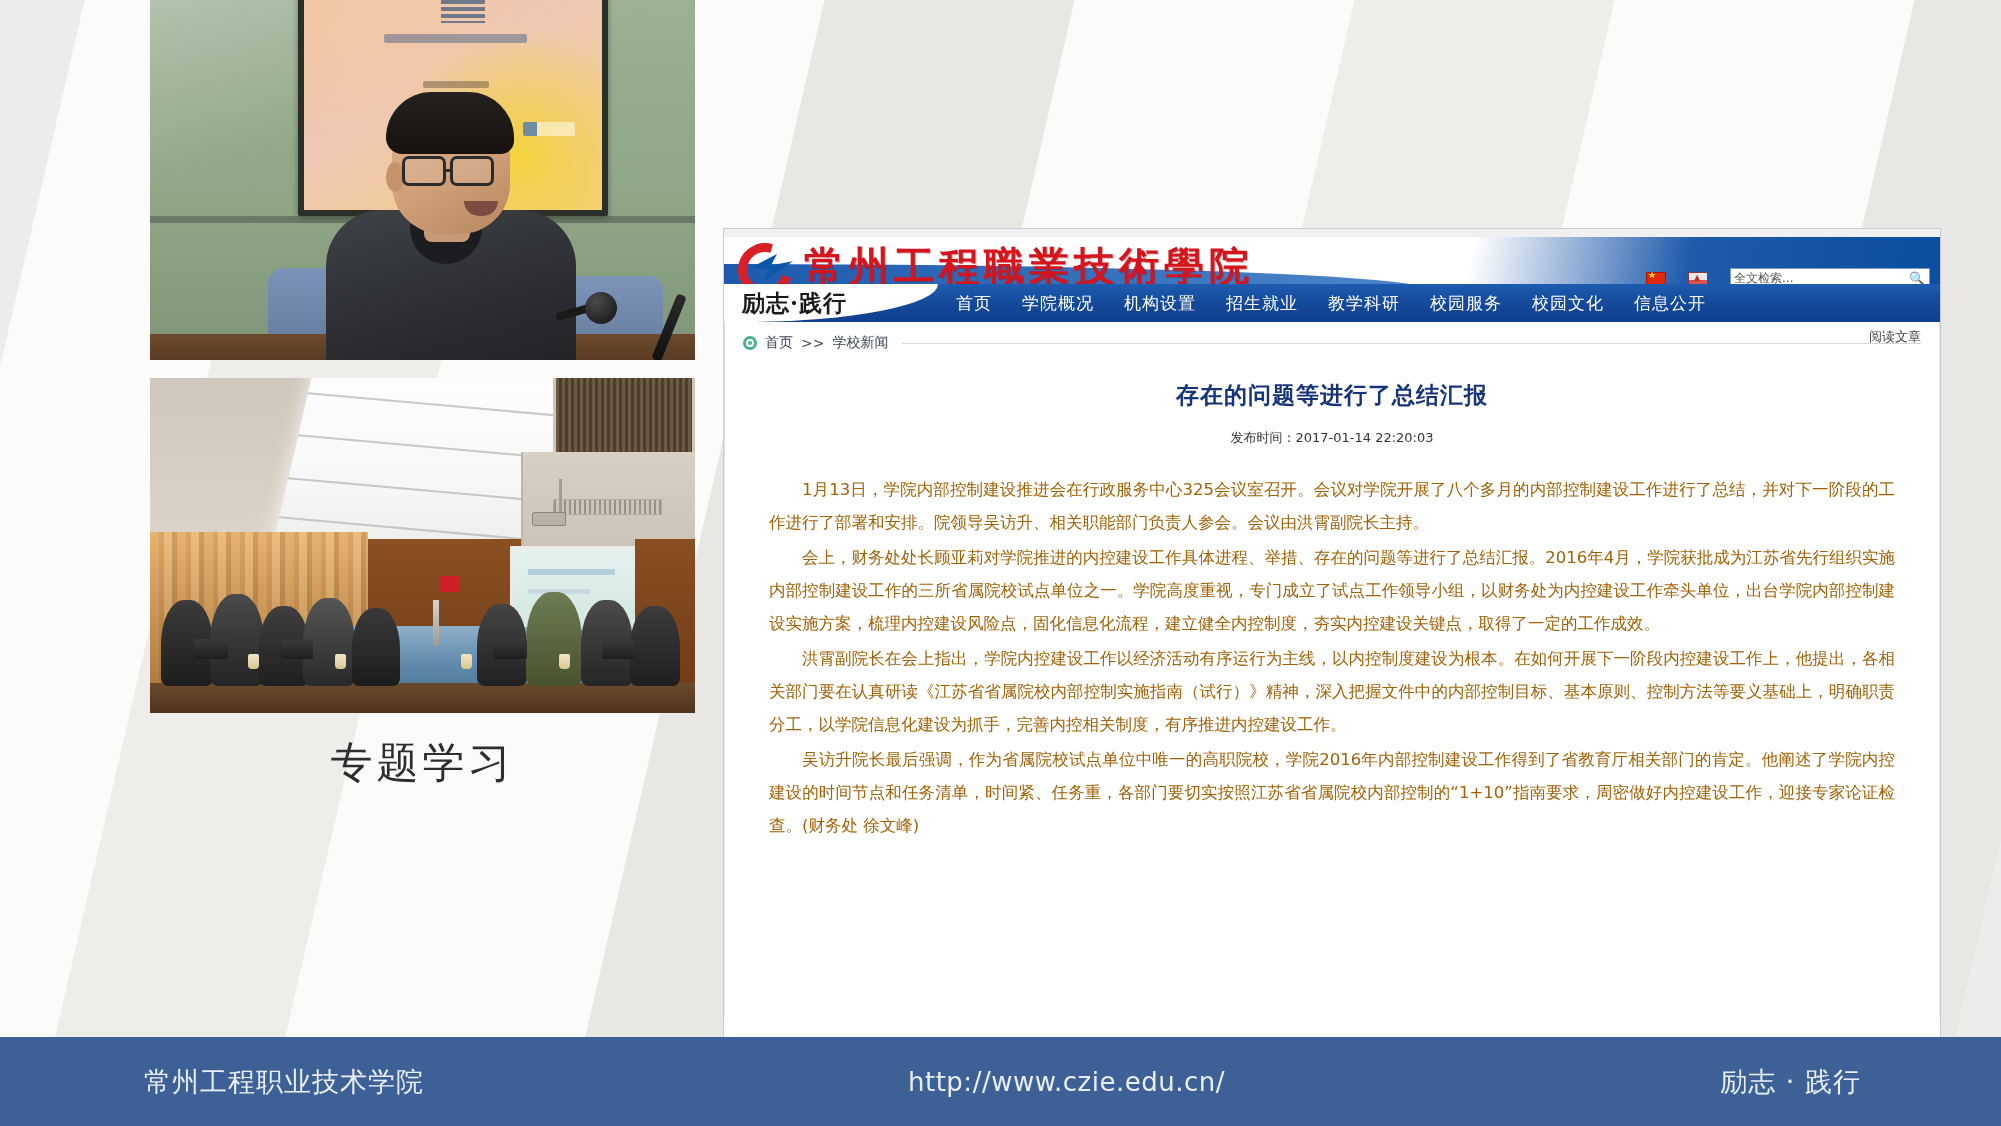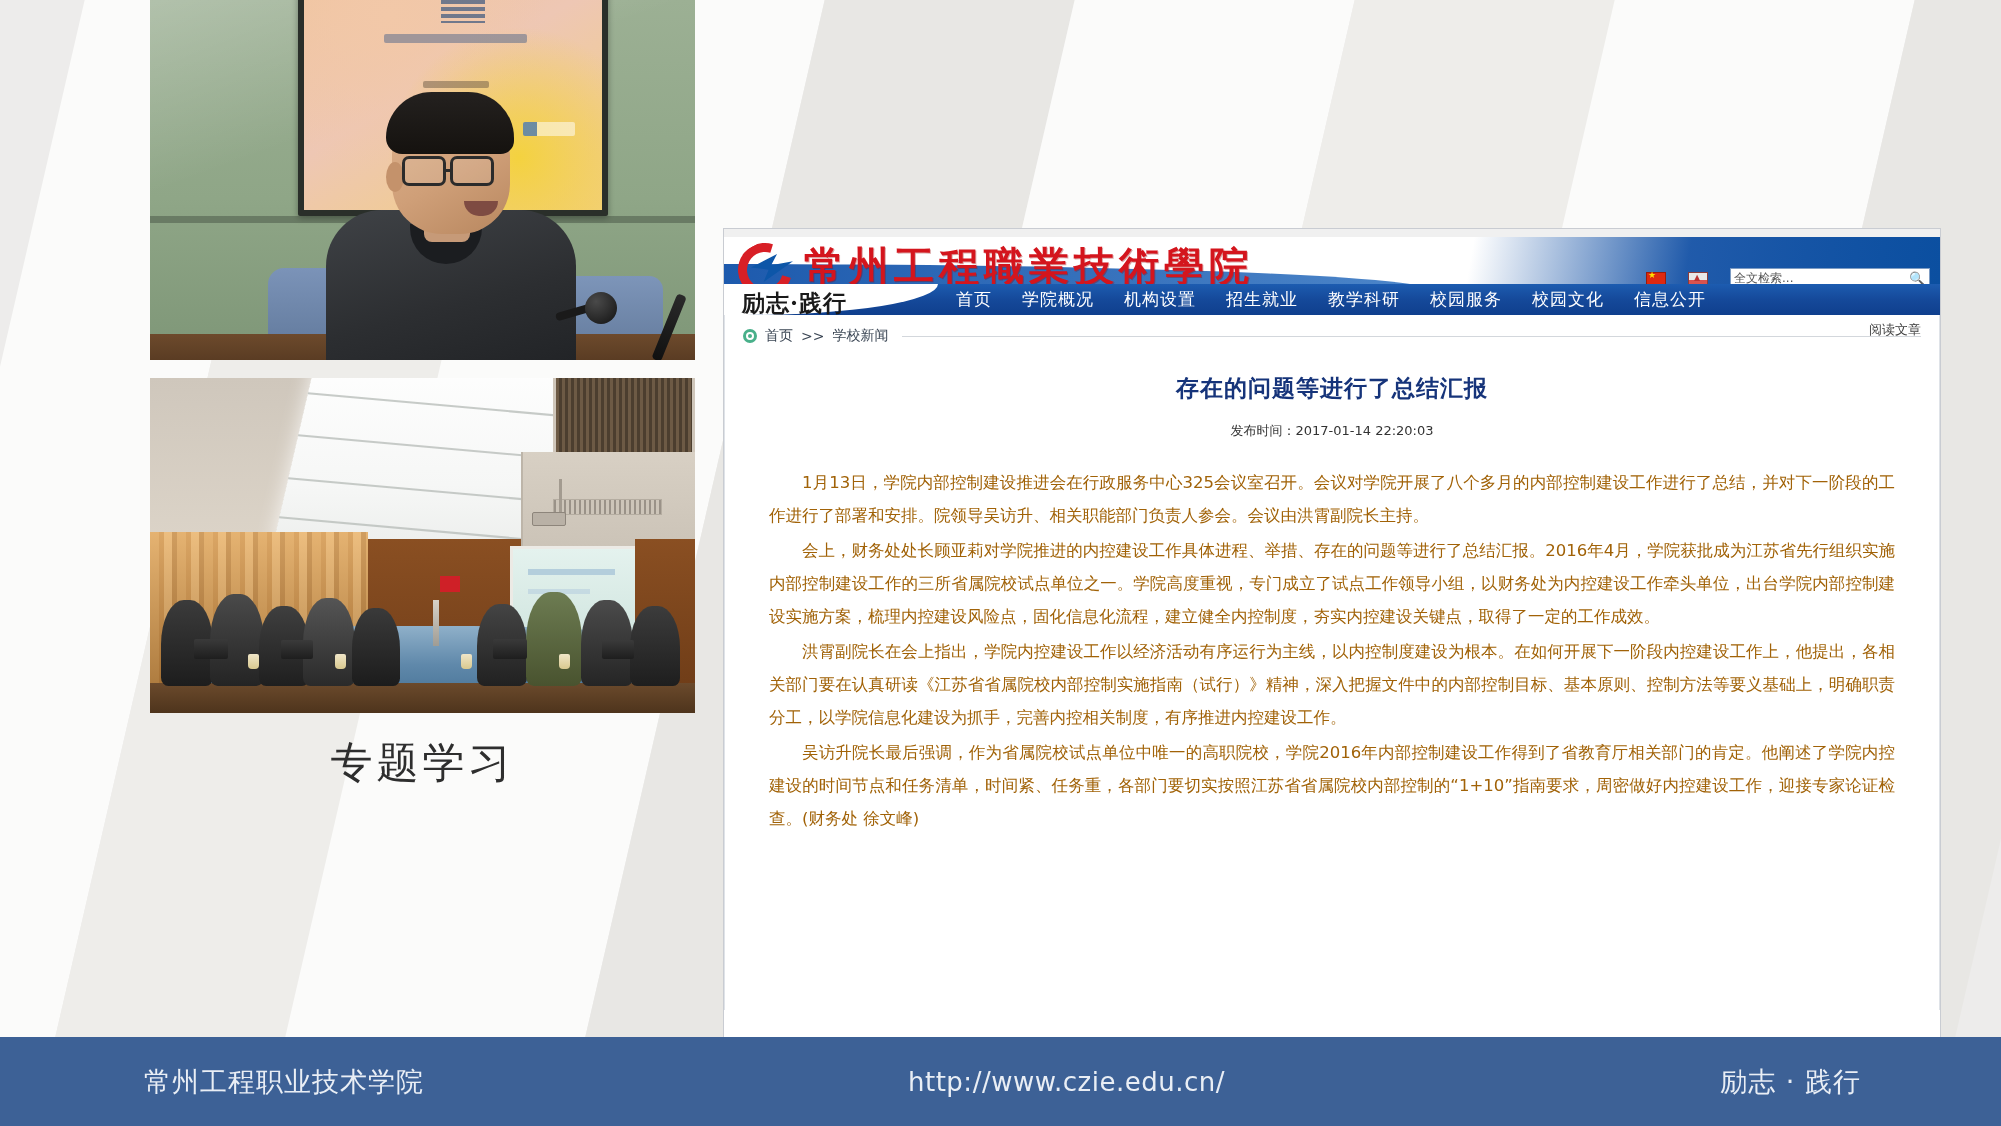--- a/index.html
+++ b/index.html
@@ -392,21 +392,21 @@
     border: 1px solid #7d9cc4; display: flex; align-items: center;
     padding: 0 3px; justify-content: space-between;
   }
   .search-input-text {
     font-size: 12px; color: #555;
     font-family: "DejaVu Sans", "Liberation Sans", sans-serif;
   }
   .search-icon-glyph { font-size: 13px; color: #2a7ab8; }
 
   .site-nav {
-    height: 31px;
+    height: 38px;
     background: linear-gradient(#1d5cb0 0%, #15499a 50%, #0f3f8d 100%);
     position: relative; display: flex; align-items: center; text-decoration: underline;
   }
   .nav-motto-bg {
     position: absolute; left: 0; top: 0; width: 214px; height: 100%;
     background: #ffffff;
     border-radius: 0 0 90% 0 / 0 0 100% 0;
   }
   .nav-motto {
     position: absolute; left: 18px; top: 4px;

